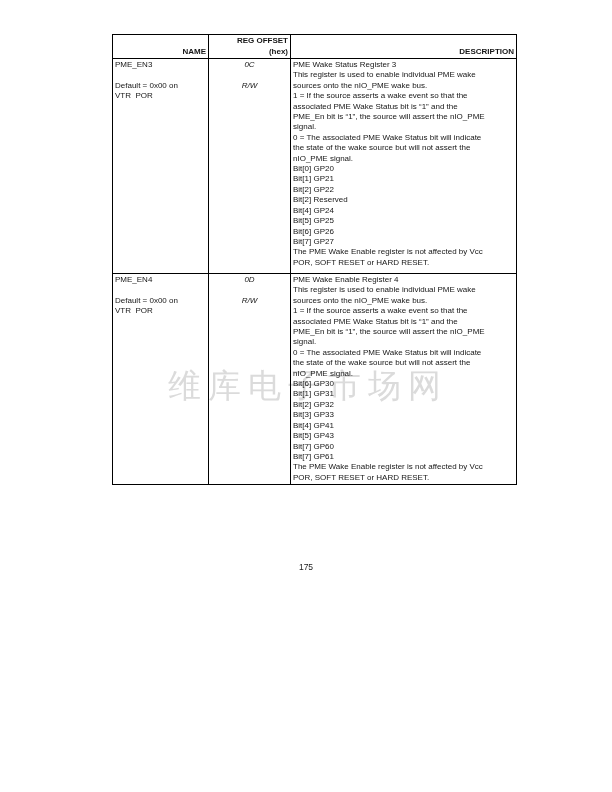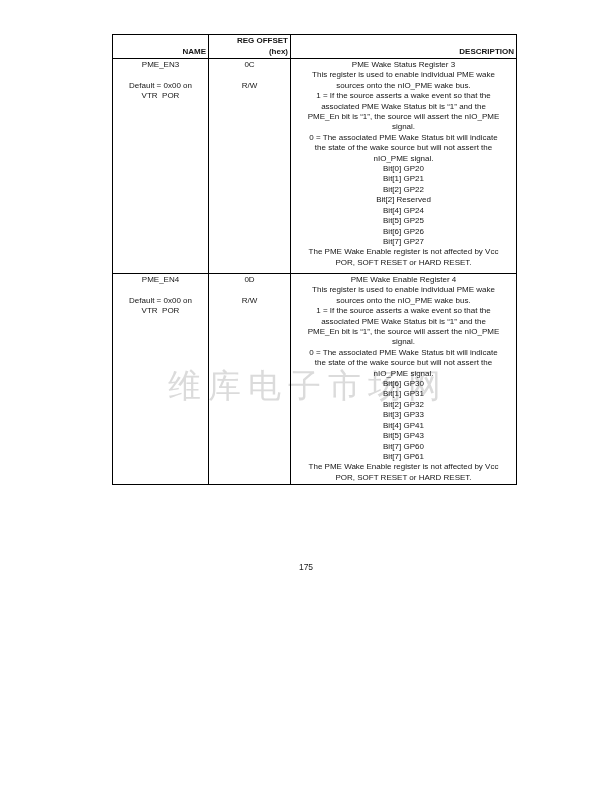--- a/index.html
+++ b/index.html
@@ -40,31 +40,30 @@
     font-size: 8px;
     line-height: 10.4px;
     color: #161616;
   }
   table.reg-table th,
   table.reg-table td {
     border: 1.5px solid #000000;
     padding: 1px 2px;
     vertical-align: top;
     background: transparent;
-    text-align: center;
   }
   table.reg-table th {
     vertical-align: bottom;
     text-align: right;
     font-weight: bold;
     height: 21px;
     padding-bottom: 1px;
   }
   td.name-cell   { text-align: left; }
-  td.offset-cell { text-align: center; }
+  td.offset-cell { text-align: center; font-style: italic; }
   td.desc-cell   { text-align: left; }
   tr.row-1 td { height: 212px; }
   tr.row-2 td { height: 207px; margin-top: 43px; }
   .tline {
     min-height: 10.4px;
     white-space: pre;
   }
   .hline {
     min-height: 10.4px;
     white-space: pre;

